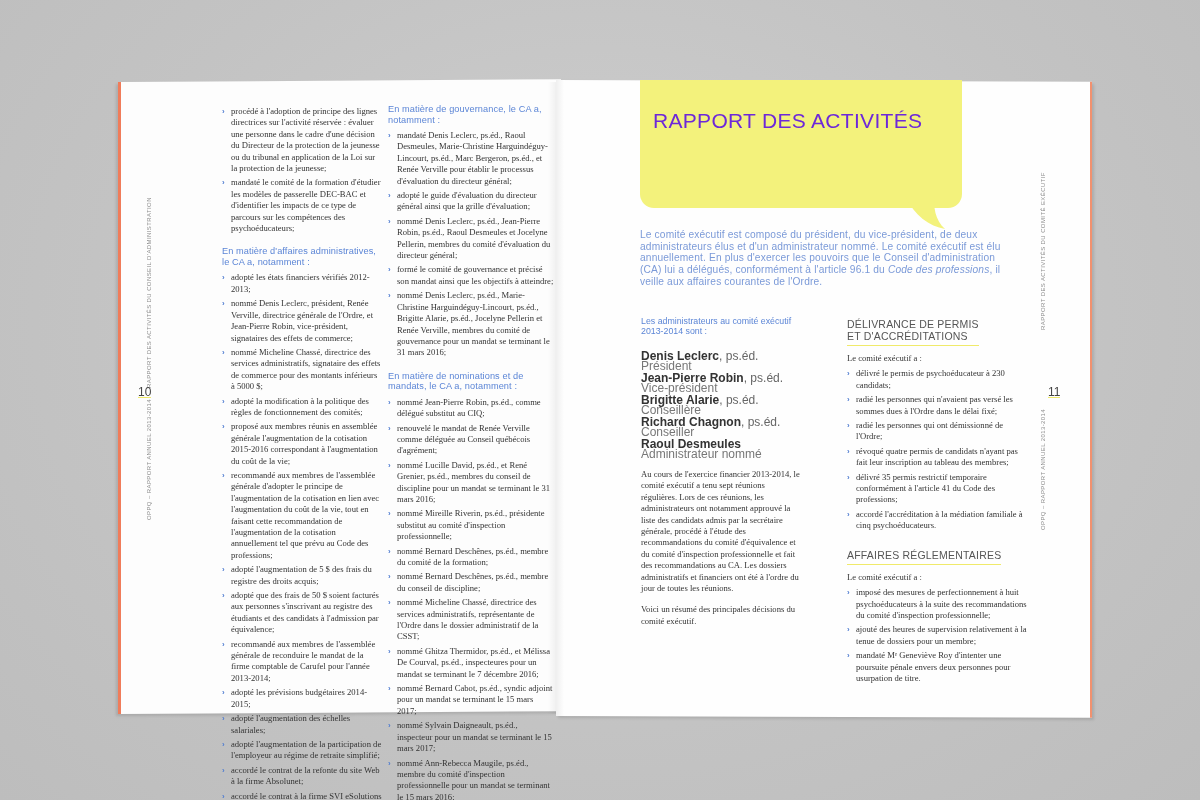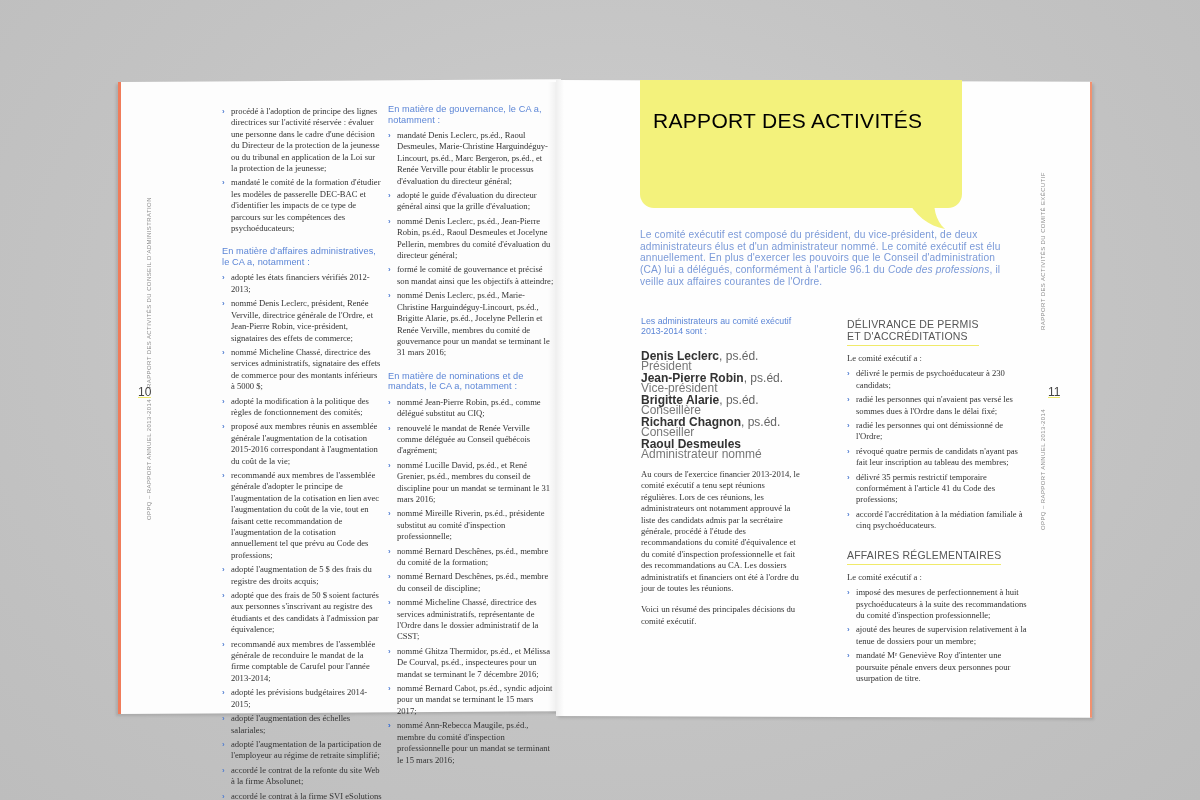--- a/index.html
+++ b/index.html
@@ -81,21 +81,21 @@
       position: absolute; left: 640px; top: 80px; width: 322px; height: 128px;
       background: #f3f27c;
       border-radius: 0 0 14px 14px;
     }
     .bubble-tail {
       position: absolute; left: 905px; top: 196px; width: 40px; height: 34px;
     }
     .title {
       position: absolute; left: 653px; top: 110px;
       font-family: "Liberation Sans", sans-serif;
-      font-size: 21px; line-height: 22px; color: #000000;
+      font-size: 21px; line-height: 22px; color: #6d28d9;
       letter-spacing: 0.3px; font-weight: normal;
     }
     .intro {
       position: absolute; left: 640px; top: 229px; width: 370px;
       font-family: "Liberation Sans", sans-serif;
       font-size: 10.2px; line-height: 11.7px; color: #7b9ad8;
       letter-spacing: 0.15px;
     }
     .admins-h {
       font-family: "Liberation Sans", sans-serif;
@@ -165,21 +165,21 @@
   <ul id="nom-list">
       <li><span class="bullet">›</span><span>nommé Jean-Pierre Robin, ps.éd., comme délégué substitut au CIQ;</span></li>
       <li><span class="bullet">›</span><span>renouvelé le mandat de Renée Verville comme déléguée au Conseil québécois d'agrément;</span></li>
       <li><span class="bullet">›</span><span>nommé Lucille David, ps.éd., et René Grenier, ps.éd., membres du conseil de discipline pour un mandat se terminant le 31 mars 2016;</span></li>
       <li><span class="bullet">›</span><span>nommé Mireille Riverin, ps.éd., présidente substitut au comité d'inspection professionnelle;</span></li>
       <li><span class="bullet">›</span><span>nommé Bernard Deschênes, ps.éd., membre du comité de la formation;</span></li>
       <li><span class="bullet">›</span><span>nommé Bernard Deschênes, ps.éd., membre du conseil de discipline;</span></li>
       <li><span class="bullet">›</span><span>nommé Micheline Chassé, directrice des services administratifs, représentante de l'Ordre dans le dossier administratif de la CSST;</span></li>
       <li><span class="bullet">›</span><span>nommé Ghitza Thermidor, ps.éd., et Mélissa De Courval, ps.éd., inspecteures pour un mandat se terminant le 7 décembre 2016;</span></li>
       <li><span class="bullet">›</span><span>nommé Bernard Cabot, ps.éd., syndic adjoint pour un mandat se terminant le 15 mars 2017;</span></li>
-      <li><span class="bullet">›</span></li>
+      <li><span class="bullet">›</span><span>nommé Sylvain Daigneault, ps.éd., inspecteur pour un mandat se terminant le 15 mars 2017;</span></li>
       <li><span class="bullet">›</span><span>nommé Ann-Rebecca Maugile, ps.éd., membre du comité d'inspection professionnelle pour un mandat se terminant le 15 mars 2016;</span></li>
     </ul>
 
 </div>
 
 <div class="page-right"></div>
 <div class="gutter"></div>
 
 <div class="bubble"></div>
 <svg class="bubble-tail" viewBox="0 0 40 34">

